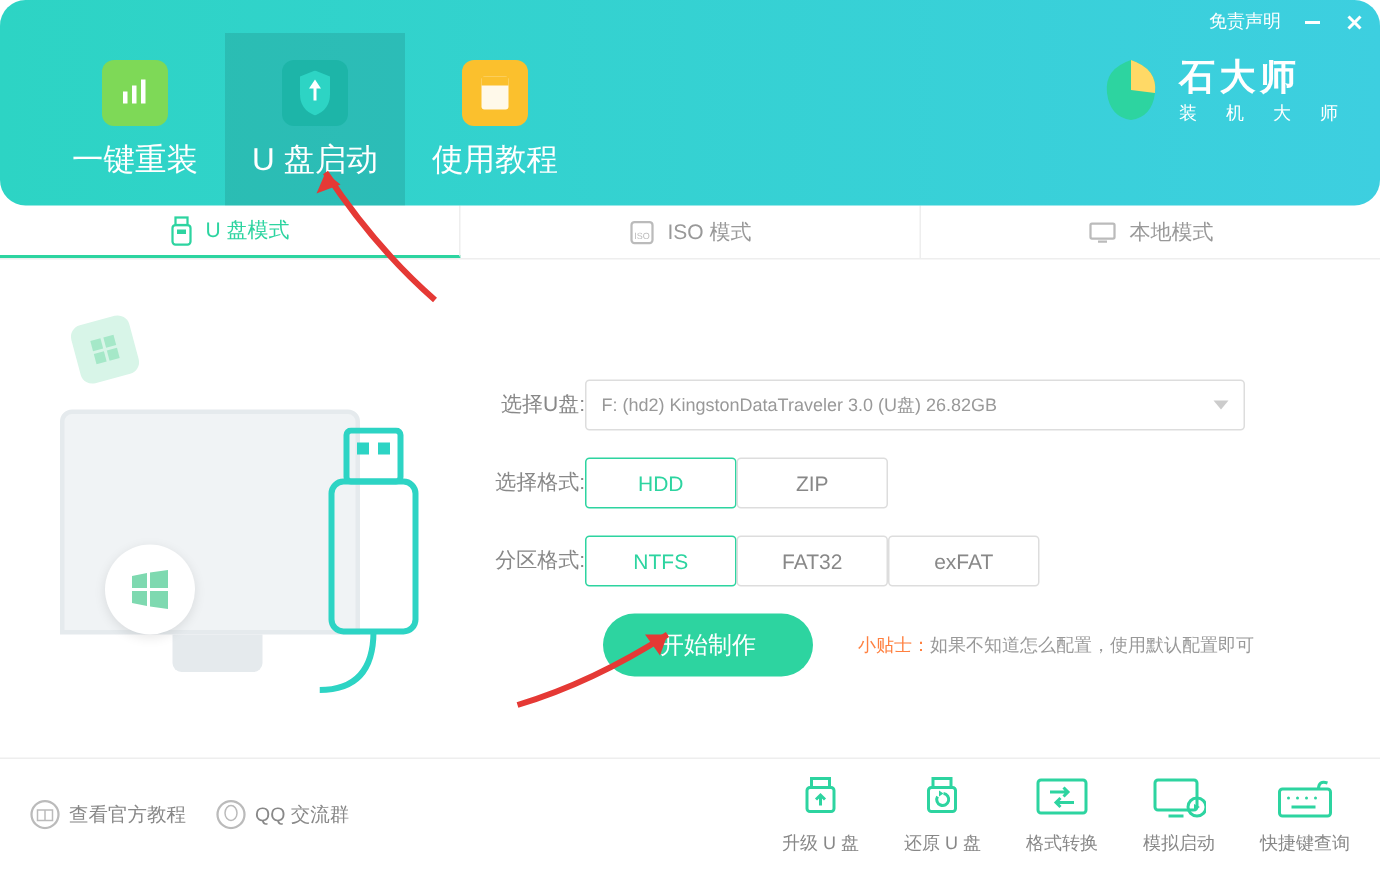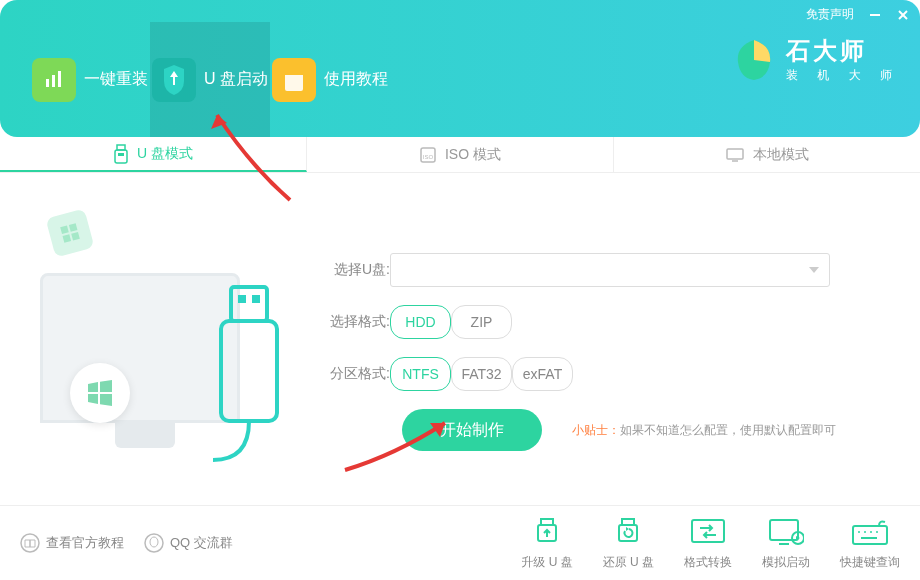--- a/index.html
+++ b/index.html
@@ -3,21 +3,21 @@
 <meta charset="utf-8">
 <style>
 * { margin: 0; padding: 0; box-sizing: border-box; font-family: "Microsoft YaHei", Arial, sans-serif; }
 body { width: 920px; height: 580px; background: #fff; overflow: hidden; position: relative; }
 
 
 .header { height: 137px; background: linear-gradient(90deg, #2dd4c4 0%, #3dcfe0 100%); display: flex; position: relative; border-radius: 17px; }
 .header-top { position: absolute; top: 6px; right: 10px; display: flex; align-items: center; gap: 14px; color: #fff; font-size: 12px; z-index: 3; }
 .win-btn { width: 14px; height: 14px; display: flex; align-items: center; justify-content: center; cursor: pointer; }
 .nav-tabs { display: flex; align-items: flex-end; height: 100%; padding-left: 30px; }
-.nav-tab { width: 120px; height: 115px; display: flex; flex-direction: row; align-items: center; justify-content: center; gap: 8px; cursor: pointer; color: #fff; font-size: 16px; }
+.nav-tab { width: 120px; height: 115px; display: flex; flex-direction: column; align-items: center; justify-content: center; gap: 8px; cursor: pointer; color: #fff; font-size: 21px; }
 .nav-tab.active { background: rgba(0,0,0,0.1); }
 .nav-icon { width: 44px; height: 44px; border-radius: 8px; display: flex; align-items: center; justify-content: center; }
 .logo-area { position: absolute; right: 20px; top: 35px; display: flex; align-items: center; gap: 10px; color: #fff; }
 .logo-text { font-size: 24px; font-weight: bold; letter-spacing: 3px; }
 .logo-sub { font-size: 12px; letter-spacing: 8px; }
 
 
 .subtabs { height: 36px; display: flex; border-bottom: 1px solid #eee; }
 .subtab { flex: 1; display: flex; align-items: center; justify-content: center; gap: 8px; font-size: 14px; color: #999; cursor: pointer; border-right: 1px solid #eee; }
 .subtab:last-child { border-right: none; }
@@ -30,21 +30,21 @@
 .monitor-stand { position: absolute; top: 230px; left: 95px; width: 60px; height: 25px; background: #e5eaed; border-radius: 0 0 6px 6px; }
 .usb-device { position: absolute; top: 92px; left: 193px; }
 .win-badge { position: absolute; top: 170px; left: 50px; width: 60px; height: 60px; border-radius: 50%; background: #fff; box-shadow: 0 2px 8px rgba(0,0,0,0.1); display: flex; align-items: center; justify-content: center; }
 .green-badge { position: absolute; top: 20px; left: 30px; width: 40px; height: 40px; border-radius: 8px; background: #d8f5e8; transform: rotate(-15deg); display:flex; align-items:center; justify-content:center;}
 
 .form { flex: 1; padding-top: 60px; padding-left: 30px; }
 .form-row { display: flex; align-items: center; margin-bottom: 18px; gap: 0; }
 .form-label { width: 70px; font-size: 14px; color: #888; text-align: right; }
 .select-box { flex: 1; max-width: 440px; height: 34px; border: 1px solid #ddd; border-radius: 3px; padding: 0 10px; display: flex; align-items: center; font-size: 12px; color: #999; font-family: monospace; position: relative; cursor: pointer; }
 .select-arrow { position: absolute; right: 10px; top: 13px; width: 0; height: 0; border-left: 5px solid transparent; border-right: 5px solid transparent; border-top: 6px solid #ccc; }
-.opt { width: 61px; height: 34px; border: 1px solid #ddd; border-radius: 14px; display: flex; align-items: center; justify-content: center; font-size: 14px; color: #888; cursor: pointer; }
+.opt { width: 101px; height: 34px; border: 1px solid #ddd; border-radius: 3px; display: flex; align-items: center; justify-content: center; font-size: 14px; color: #888; cursor: pointer; }
 .opt.selected { border-color: #2dd4a0; color: #2dd4a0; }
 
 .action-row { display: flex; align-items: center; gap: 30px; margin-left: 82px; margin-top: 10px; }
 .start-btn { width: 140px; height: 42px; background: #2dd4a0; color: #fff; border-radius: 21px; display: flex; align-items: center; justify-content: center; font-size: 16px; cursor: pointer; }
 .tip { font-size: 12px; color: #999; }
 .tip-label { color: #ff8040; }
 
 
 .footer { position: absolute; bottom: 0; left: 0; right: 0; height: 75px; border-top: 1px solid #eee; display: flex; align-items: center; padding: 0 20px; }
 .foot-link { display: flex; align-items: center; gap: 6px; font-size: 13px; color: #888; cursor: pointer; margin-right: 20px; }
@@ -163,20 +163,21 @@
       <rect x="39" y="10" width="8" height="8" fill="#2dd4c4"></rect>
       <rect x="8" y="36" width="56" height="100" rx="8" fill="none" stroke="#2dd4c4" stroke-width="4"></rect>
       <path d="M36 136 Q36 175 0 175" fill="none" stroke="#2dd4c4" stroke-width="4"></path>
     </svg>
   </div>
 
   <div class="form">
     <div class="form-row">
       <span class="form-label">选择U盘:</span>
       <div class="select-box">
+        <span>F: (hd2) KingstonDataTraveler 3.0 (U盘) 26.82GB</span>
         <span class="select-arrow"></span>
       </div>
     </div>
     <div class="form-row">
       <span class="form-label">选择格式:</span>
       <div class="opt selected">HDD</div>
       <div class="opt">ZIP</div>
     </div>
     <div class="form-row">
       <span class="form-label">分区格式:</span>

